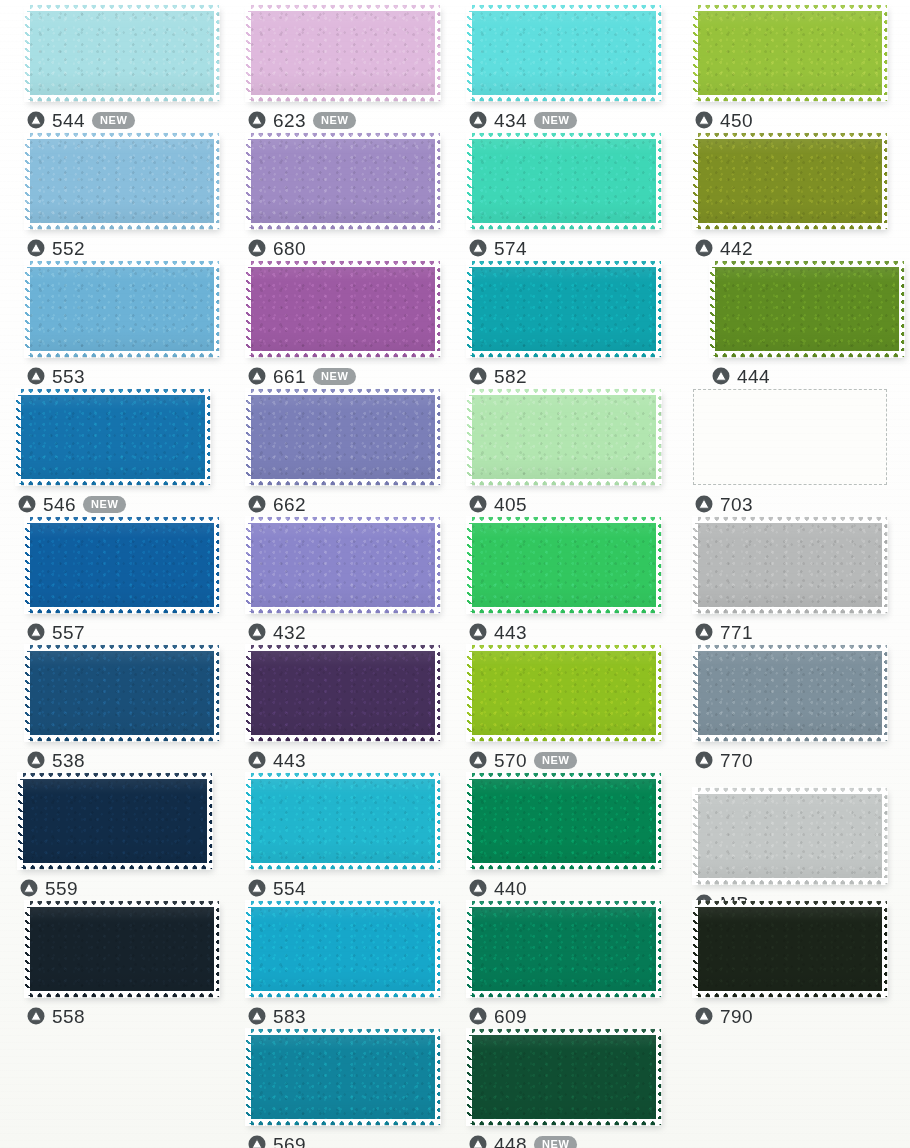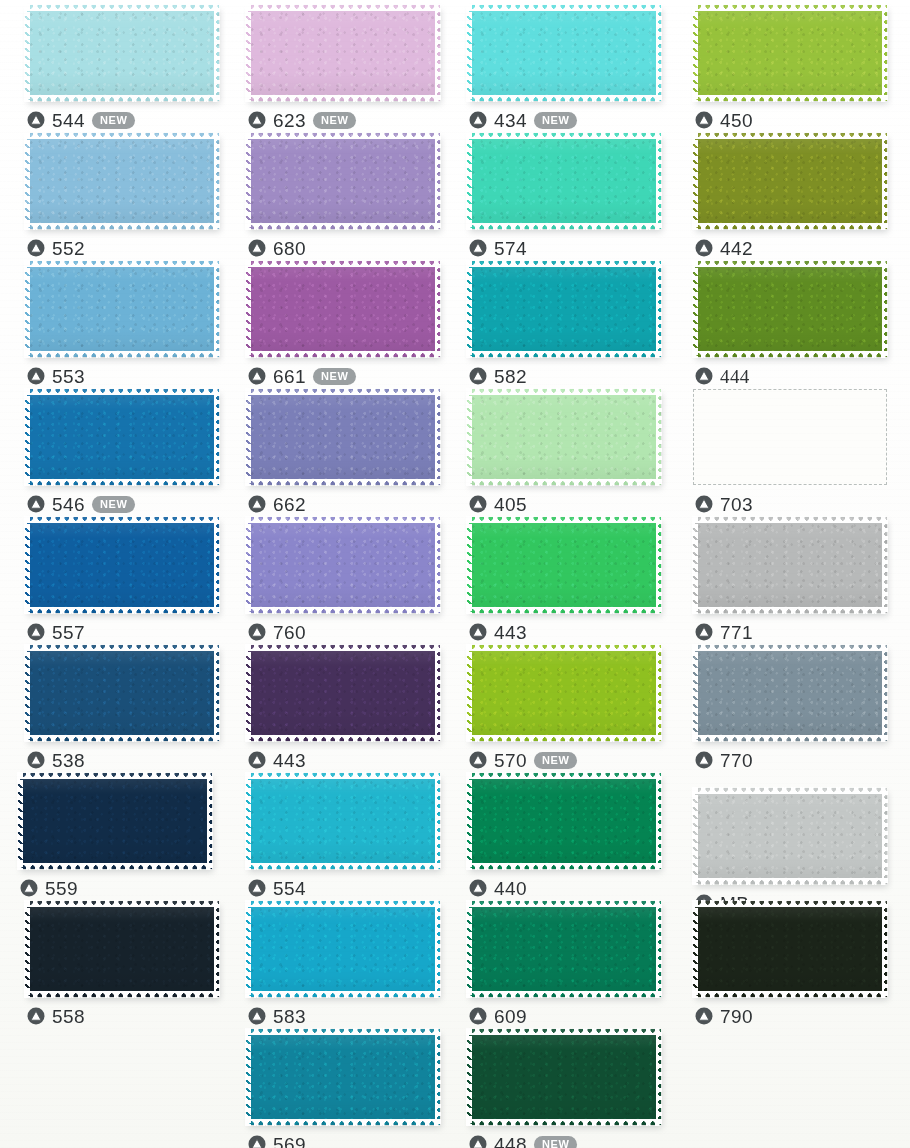--- a/index.html
+++ b/index.html
@@ -369,38 +369,38 @@
         <div class="pink-right"></div>
       </div>
       <div class="label-row">
         <svg class="tri-icon" viewBox="0 0 18 18">
           <circle cx="9" cy="9" r="8.5" fill="#4d5356"></circle>
           <path d="M9 4.2 L14 13.2 L4 13.2 Z" fill="#ffffff" stroke="#4d5356" stroke-width="0.9" stroke-linejoin="round"></path>
         </svg>
         <span class="code">582</span>
       </div>
     </div>
-    <div class="cell" style="left: 693px; top: 261px; font-family: Liberation Serif, serif;">
+    <div class="cell" style="left: 710px; top: 261px;">
       <div class="swatch-wrap">
         <div class="swatch-shadow"></div>
         <div class="swatch" title="444" style="background-color: rgb(95, 140, 34);"></div>
         <div class="pink-top"></div>
         <div class="pink-bottom"></div>
         <div class="pink-left"></div>
         <div class="pink-right"></div>
       </div>
       <div class="label-row">
         <svg class="tri-icon" viewBox="0 0 18 18">
           <circle cx="9" cy="9" r="8.5" fill="#4d5356"></circle>
           <path d="M9 4.2 L14 13.2 L4 13.2 Z" fill="#ffffff" stroke="#4d5356" stroke-width="0.9" stroke-linejoin="round"></path>
         </svg>
         <span class="code">444</span>
       </div>
     </div>
-    <div class="cell" style="left: 25px; top: 389px;">
+    <div class="cell" style="left: 16px; top: 389px;">
       <div class="swatch-wrap">
         <div class="swatch-shadow"></div>
         <div class="swatch" title="546" style="background-color: rgb(21, 115, 173);"></div>
         <div class="pink-top"></div>
         <div class="pink-bottom"></div>
         <div class="pink-left"></div>
         <div class="pink-right"></div>
       </div>
       <div class="label-row">
         <svg class="tri-icon" viewBox="0 0 18 18">
@@ -481,21 +481,21 @@
         <div class="pink-top"></div>
         <div class="pink-bottom"></div>
         <div class="pink-left"></div>
         <div class="pink-right"></div>
       </div>
       <div class="label-row">
         <svg class="tri-icon" viewBox="0 0 18 18">
           <circle cx="9" cy="9" r="8.5" fill="#4d5356"></circle>
           <path d="M9 4.2 L14 13.2 L4 13.2 Z" fill="#ffffff" stroke="#4d5356" stroke-width="0.9" stroke-linejoin="round"></path>
         </svg>
-        <span class="code">760</span>
+        <span class="code">432</span>
       </div>
     </div>
     <div class="cell" style="left: 467px; top: 517px;">
       <div class="swatch-wrap">
         <div class="swatch-shadow"></div>
         <div class="swatch" title="443" style="background-color: rgb(50, 199, 95);"></div>
         <div class="pink-top"></div>
         <div class="pink-bottom"></div>
         <div class="pink-left"></div>
         <div class="pink-right"></div>

